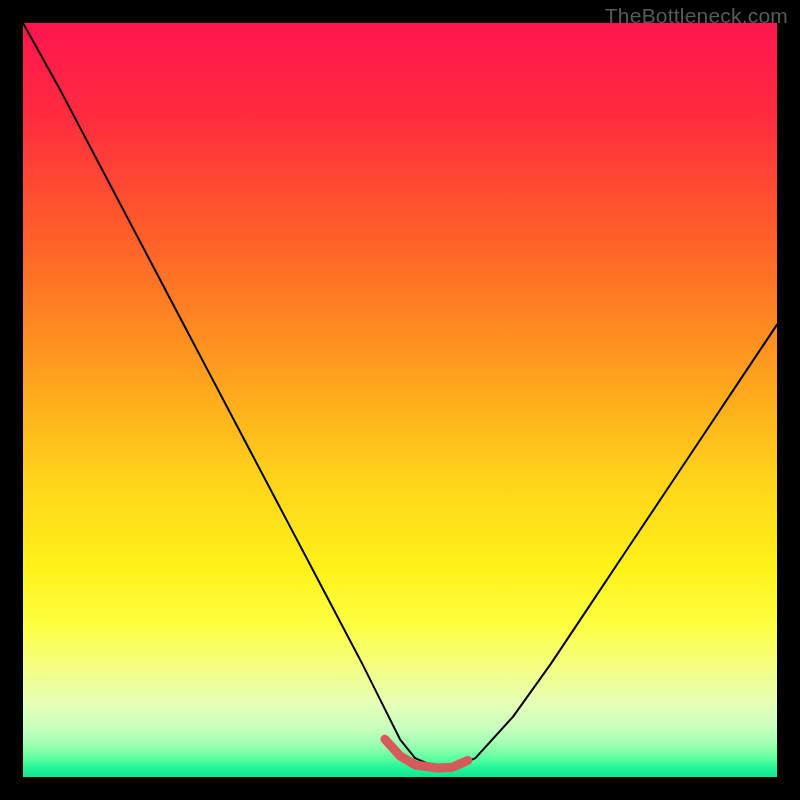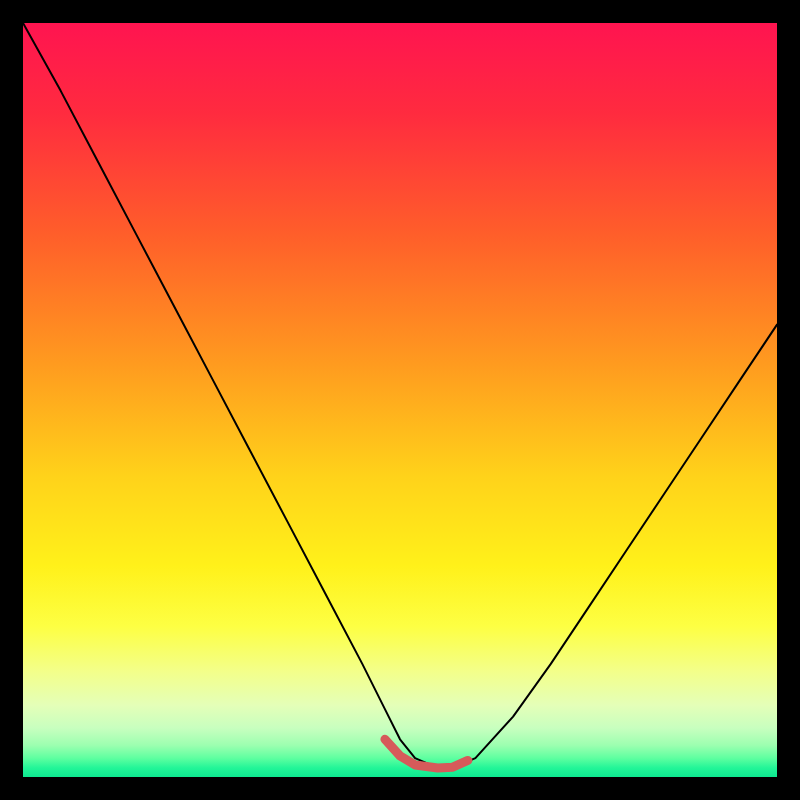--- a/index.html
+++ b/index.html
@@ -41,20 +41,21 @@
   }
   svg.curves {
     position: absolute;
     inset: 0;
   }
 </style>
 </head>
 <body>
 
 <div class="frame">
+  <div class="watermark">TheBottleneck.com</div>
 
   <div class="plot">
     <svg class="gradient" viewBox="0 0 100 100" preserveAspectRatio="none">
       <defs>
         <linearGradient id="bg-grad" x1="0" y1="0" x2="0" y2="1">
             <stop offset="0%" stop-color="#ff1450"></stop>
             <stop offset="12%" stop-color="#ff2b3f"></stop>
             <stop offset="28.000000000000004%" stop-color="#ff5e2a"></stop>
             <stop offset="45%" stop-color="#ff9a1f"></stop>
             <stop offset="60%" stop-color="#ffd21a"></stop>

